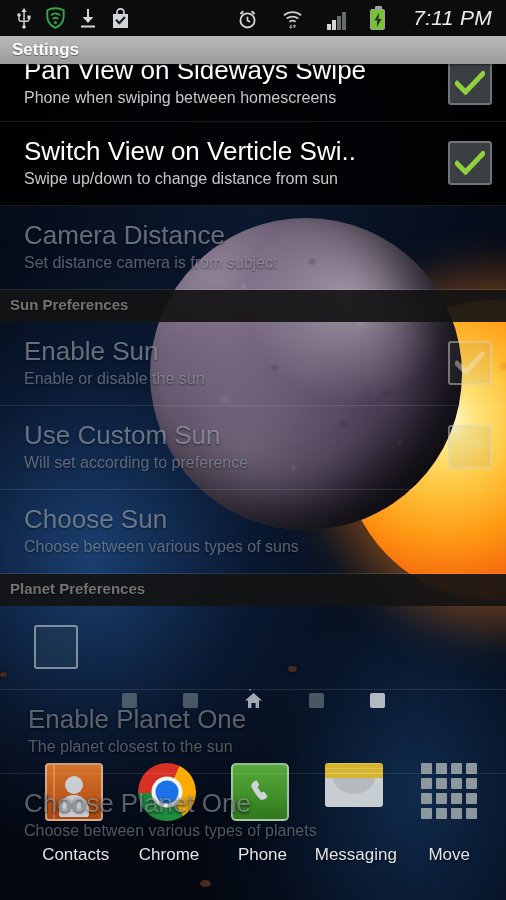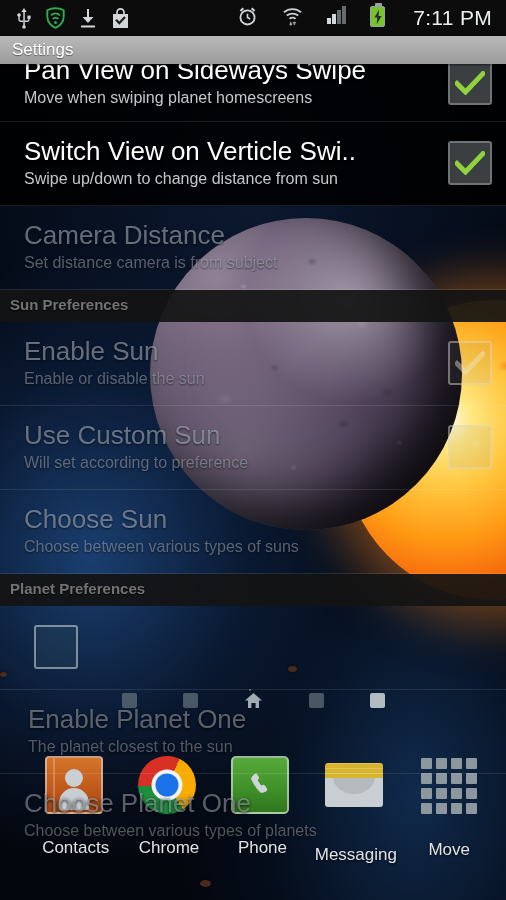--- a/index.html
+++ b/index.html
@@ -87,21 +87,21 @@
   .page-dots {
     position:absolute; left:0; right:0; top:692px;
     display:flex; justify-content:center; align-items:center; gap:46px;
   }
   .dot { width:15px; height:15px; border-radius:2px; background:rgba(128,140,150,.55); }
   .dot.active { background:rgba(208,214,218,.85); }
   .dot-home { width:19px; height:17px; position:relative; }
   .dot-home svg { display:block; }
 
   .dock { position:absolute; left:0; right:0; top:756px; height:120px; }
-  .dock-row { display:flex; justify-content:space-around; align-items:flex-start; padding:0 10px;margin-left:19px; }
+  .dock-row { display:flex; justify-content:space-around; align-items:flex-end; padding:0 10px;margin-left:19px; }
   .dock-item { width:90px; text-align:center; }
   .dock-icon { width:62px; height:62px; margin:0 auto; position:relative; }
   .dock-label { margin-top:20px; font-size:17px; color:#dfe4e8; text-shadow:0 1px 3px rgba(0,0,0,.9); }
 
   .ic-contacts { width:58px; height:58px; border-radius:4px;
     background:linear-gradient(180deg,#d4752a 0%,#c05a1c 55%,#a8480f 100%);
     border:2px solid rgba(220,225,230,.55); position:relative; overflow:hidden; }
   .ic-contacts::before{ content:""; position:absolute; left:6px; top:0; bottom:0; width:2px; background:rgba(255,255,255,.22); }
   .ic-contacts .person { position:absolute; left:50%; top:11px; transform:translateX(-50%);
     width:18px; height:18px; border-radius:50%; background:#c9ced3; }
@@ -133,21 +133,21 @@
   .ic-apps span { background:#8d979e; border-radius:1px; }
 
   
   #settings { position:absolute; inset:0; z-index:2; display:flex; flex-direction:column; }
 
   .statusbar {
     height:36px; background:#0c0c0c; flex:0 0 36px;
     display:flex; align-items:center; padding:0 8px; color:#d8dadc;
   }
   .sb-left { display:flex; align-items:center; gap:14px; padding-left:8px; }
-  .sb-right { margin-left:auto; display:flex; align-items:flex-start; gap:24px; padding-right:6px; }
+  .sb-right { margin-left:auto; display:flex; align-items:flex-end; gap:24px; padding-right:6px;font-style:italic; }
   .sb-clock { font-size:21px; color:#eceff1; letter-spacing:.3px; margin-left:4px; }
   .sb-ico { display:block; }
 
   .sig-bars { display:flex; align-items:flex-end; gap:1px; height:18px; }
   .sig-bars i { display:block; width:4px; background:#666b6e; }
   .sig-bars i.on { background:#d5d8da; }
   .sig-bars i:nth-child(1){ height:6px; }
   .sig-bars i:nth-child(2){ height:10px; }
   .sig-bars i:nth-child(3){ height:14px; }
   .sig-bars i:nth-child(4){ height:18px; }
@@ -156,21 +156,21 @@
   .battery::before { content:""; position:absolute; left:4px; top:-4px; width:7px; height:3px; background:#9aa0a3; border-radius:1px 1px 0 0; }
   .battery .bolt { position:absolute; left:50%; top:50%; transform:translate(-50%,-50%); }
 
   .titlebar {
     flex:0 0 28px; height:28px;
     background:linear-gradient(180deg,#b9b9b9 0%,#acacac 45%,#9a9a9a 100%);
     display:flex; align-items:center; padding-left:12px;
     box-shadow:0 1px 2px rgba(0,0,0,.5);
     position:relative; z-index:5;
   }
-  .titlebar-text { font-size:17px; font-weight:normal; color:#ffffff; text-shadow:0 1px 1px rgba(0,0,0,.45); }
+  .titlebar-text { font-size:17px; font-weight:bold; color:#ffffff; text-shadow:0 1px 1px rgba(0,0,0,.45); }
 
   .list { flex:1 1 auto; overflow:hidden; position:relative; }
 
   .section-header {
     background:rgba(20,20,20,.92);
     padding:6px 10px 9px 10px;
     font-size:15px; font-weight:bold; color:#737373;
     text-shadow:0 1px 1px rgba(0,0,0,.8);
   }
 
@@ -381,21 +381,21 @@
 
   <div class="titlebar">
     <span class="titlebar-text">Settings</span>
   </div>
 
   <div class="list">
 
     <div class="row clipped dim-bg">
       <div class="row-text">
         <div class="row-title" style="margin-top:-12px;">Pan View on Sideways Swipe</div>
-        <div class="row-sub">Move when swiping planet homescreens</div>
+        <div class="row-sub">Phone when swiping between homescreens</div>
       </div>
       <div class="cb" style="margin-top:-10px;">
         <div class="box"></div>
         <svg class="chk" width="30" height="24" viewBox="0 0 30 24" aria-hidden="true">
           <path d="M2 12.5 L10.5 21 L28 2.6" stroke="#8fd13f" stroke-width="5" fill="none" stroke-linecap="square"></path>
         </svg>
       </div>
     </div>
 
     <div class="row dim-bg" style="min-height:84px;">

